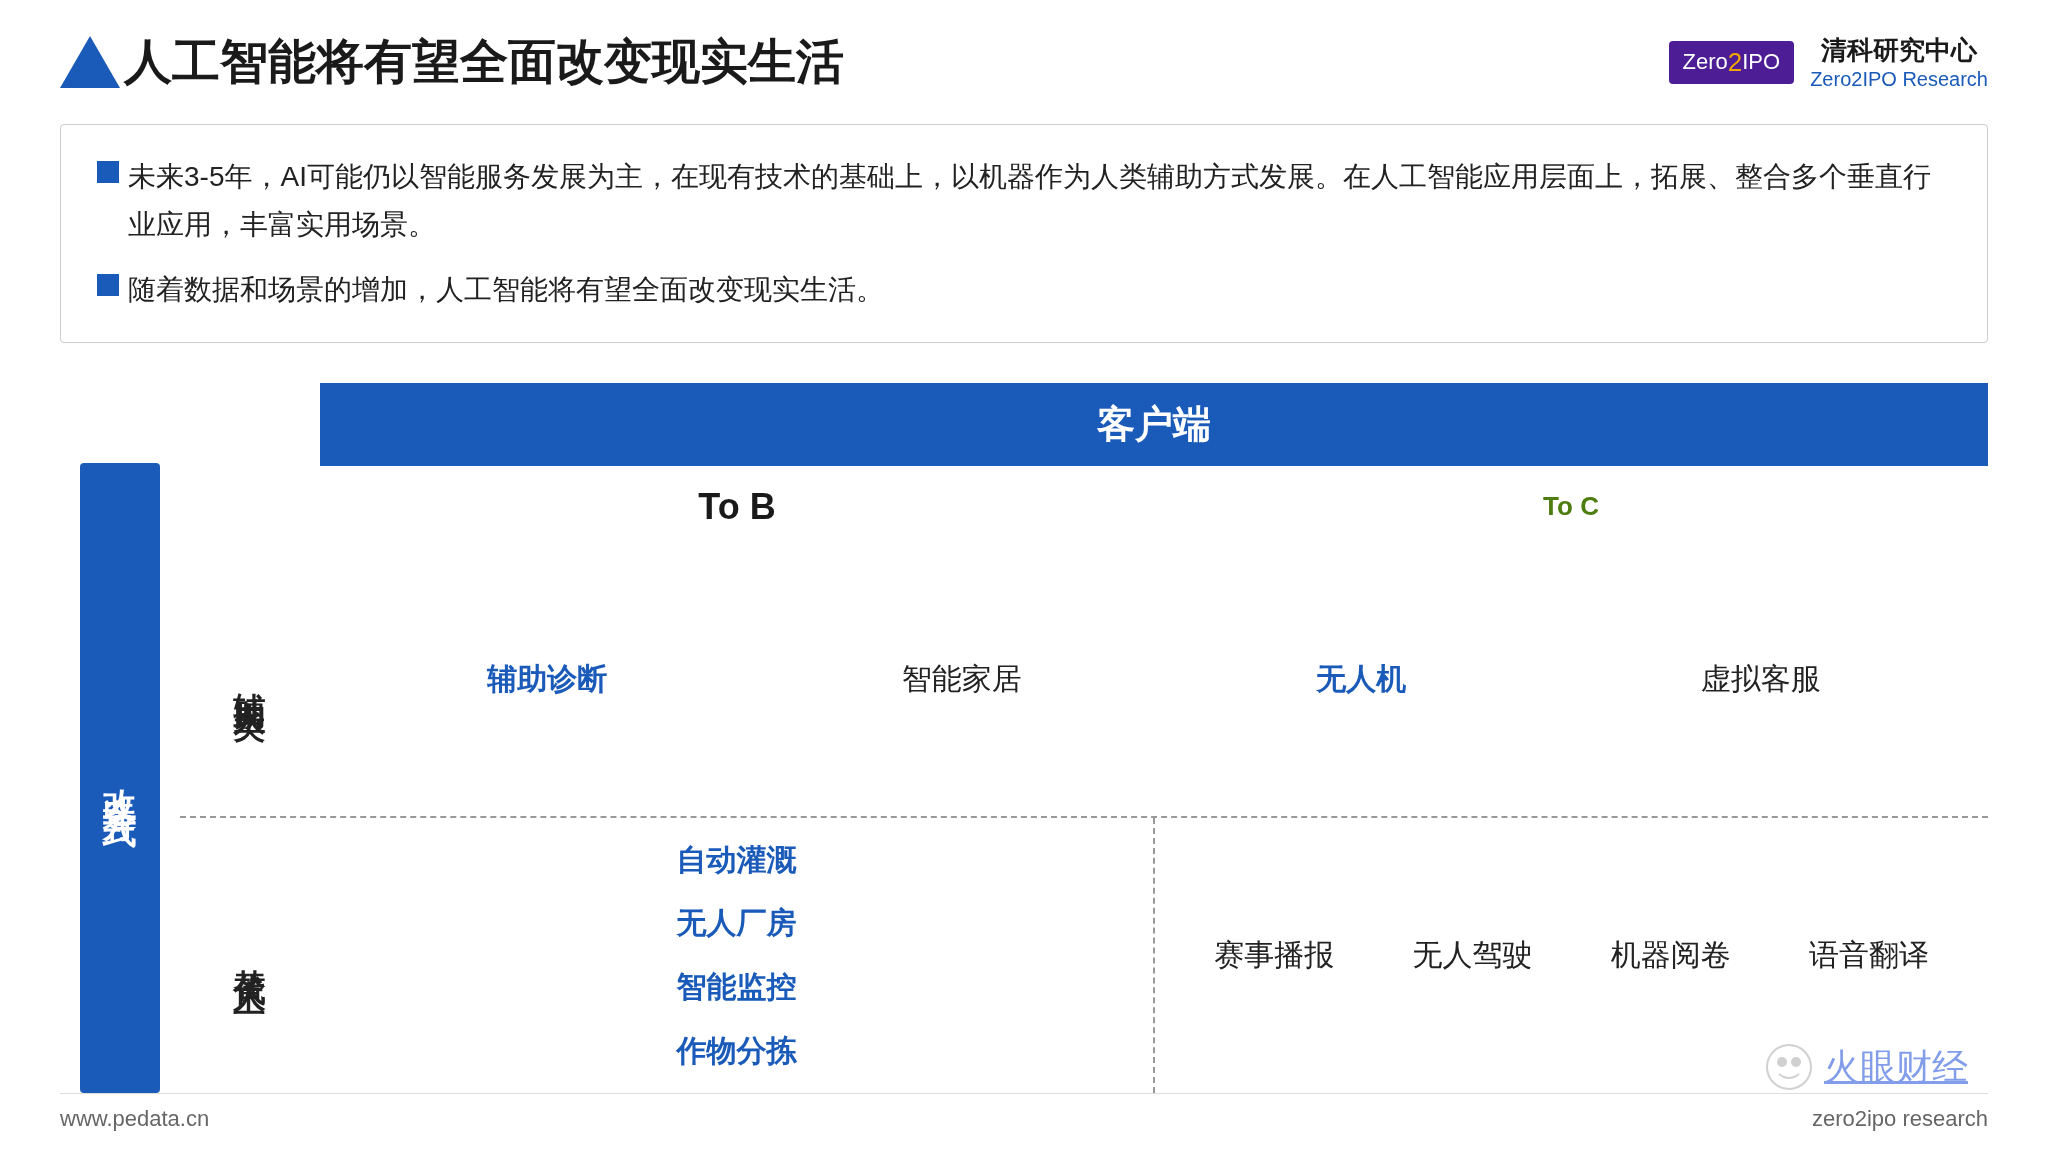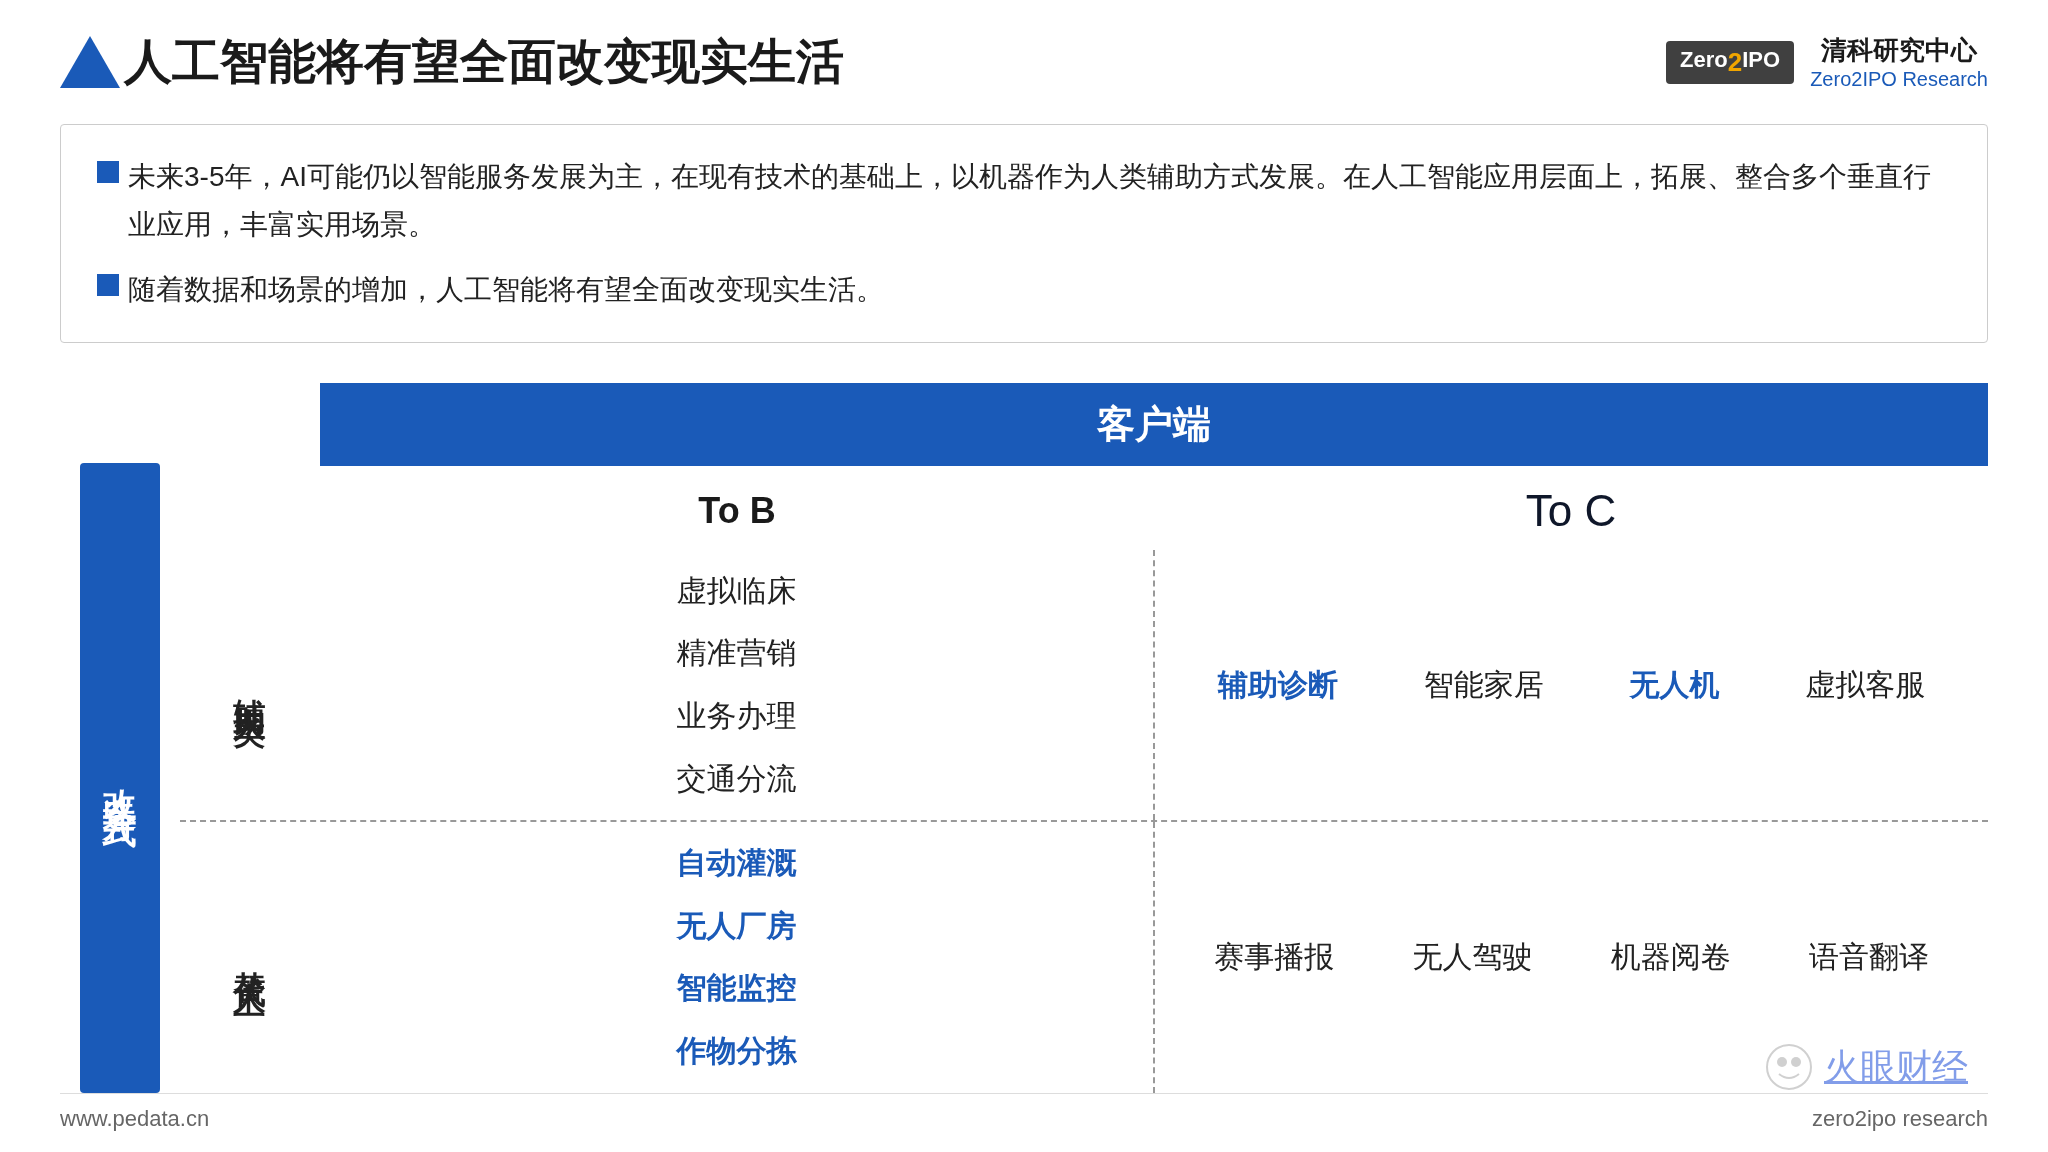--- a/index.html
+++ b/index.html
@@ -44,28 +44,28 @@
       font-size: 48px;
       font-weight: bold;
       color: #1a1a1a;
     }
     .header-right {
       display: flex;
       align-items: center;
       gap: 16px;
     }
     .logo-zero2ipo {
-      background: #404040;
+      background: #4c1d95;
       color: white;
       font-size: 22px;
-      font-weight: bold;
+      font-weight: normal;
       padding: 6px 14px;
       border-radius: 4px;
       display: flex;
-      align-items: flex-start;
+      align-items: center;
     }
     .logo-zero2ipo .num2 {
       color: #f0a500;
       font-size: 26px;
     }
     .logo-text {
       text-align: center;
     }
     .logo-text .cn {
       font-size: 26px;
@@ -181,23 +181,23 @@
       flex: 1;
       text-align: center;
       font-size: 36px;
       font-weight: bold;
       color: #1a1a1a;
       padding: 14px 0;
     }
     .col-header-right {
       flex: 1;
       text-align: center;
-      font-size: 44px;
-      font-weight: normal;
-      color: #0f172a;
+      font-size: 26px;
+      font-weight: bold;
+      color: #4d7c0f;
       padding: 14px 0;
     }
 
     
     .body-rows {
       flex: 1;
       display: flex;
       flex-direction: column;
     }
 
@@ -342,26 +342,20 @@
         <div class="col-header-right">To  C</div>
       </div>
 
       <div class="body-rows">
 
         <div class="half-section">
           <div class="row-side-label">
             <div class="row-side-label-text">辅助人类</div>
           </div>
           <div class="half-cells">
-            <div class="cell-left">
-              <div class="cell-item">虚拟临床</div>
-              <div class="cell-item">精准营销</div>
-              <div class="cell-item">业务办理</div>
-              <div class="cell-item">交通分流</div>
-            </div>
             <div class="cell-right">
               <div class="cell-item blue">辅助诊断</div>
               <div class="cell-item">智能家居</div>
               <div class="cell-item blue">无人机</div>
               <div class="cell-item">虚拟客服</div>
             </div>
           </div>
         </div>
 
         <div class="half-section">

